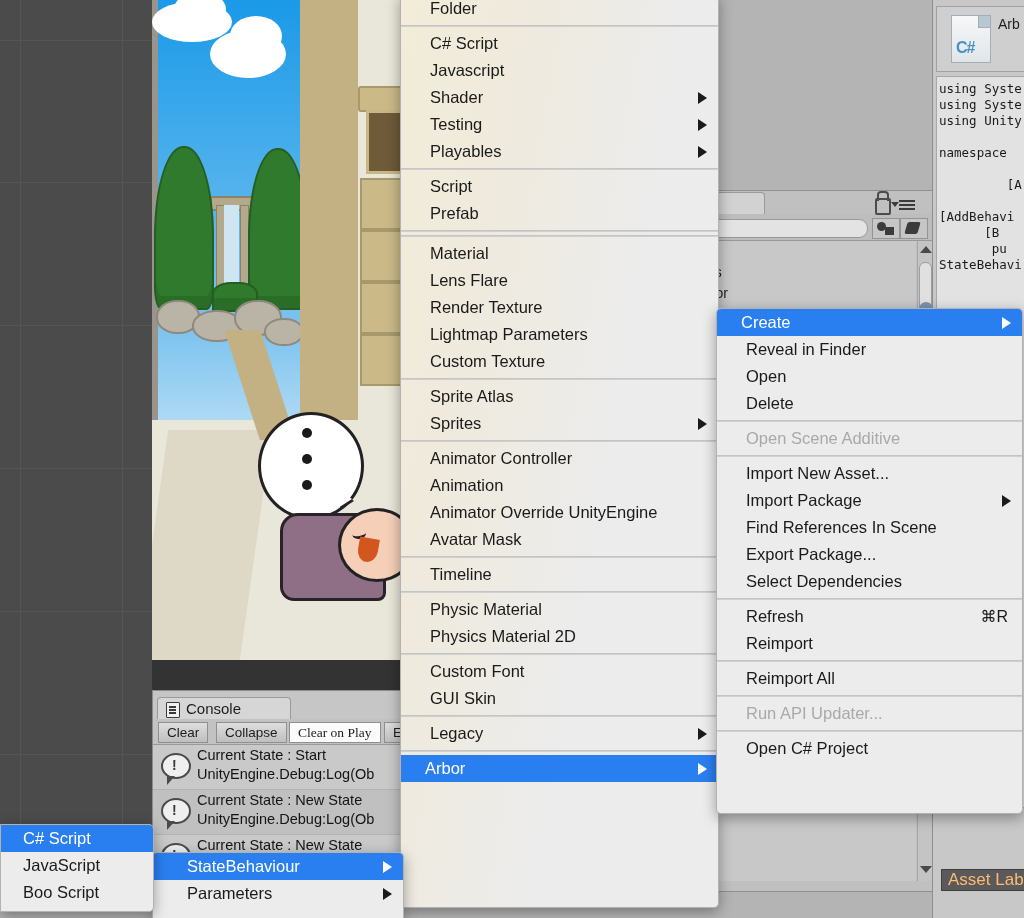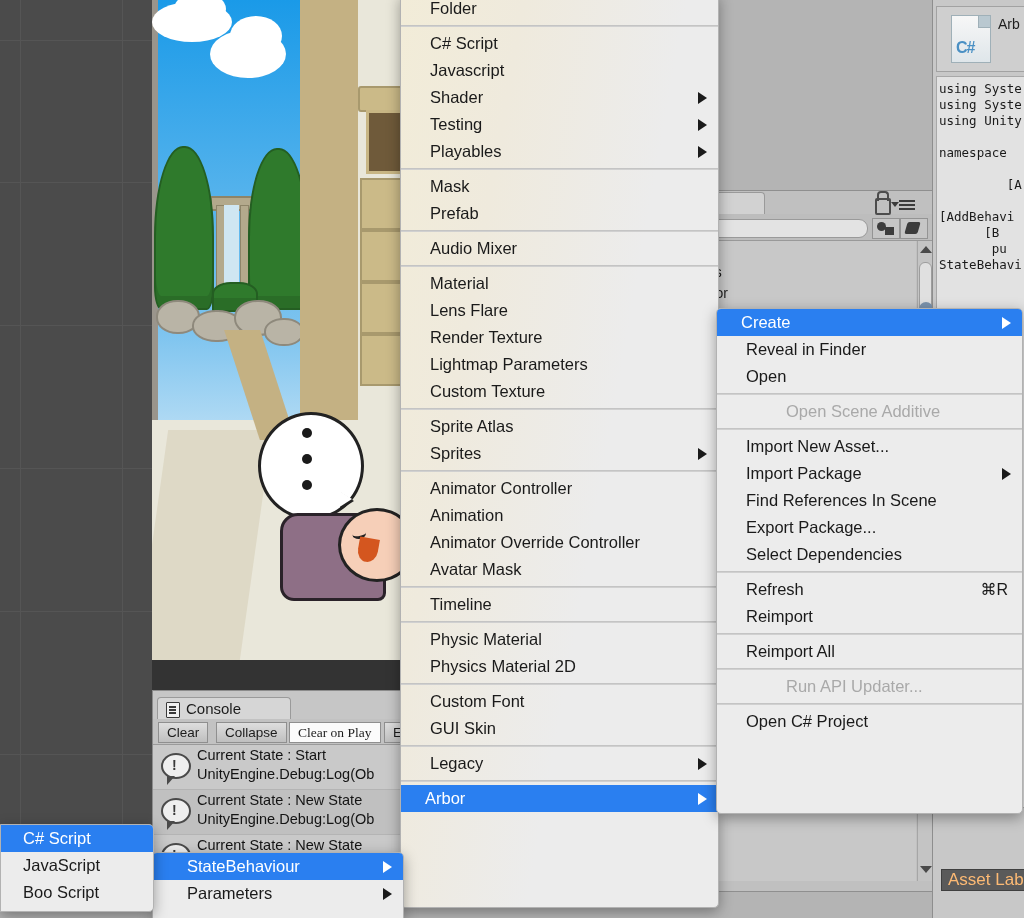--- a/index.html
+++ b/index.html
@@ -84,21 +84,21 @@
                   border-top:9px solid #4a4a4a;border-right:8px solid transparent;}
   .log-icon b{position:absolute;left:9px;top:2px;font-size:14px;color:#3a3a3a;}
   .log-t1{position:absolute;left:44px;top:2px;font-size:14.5px;color:#141414;white-space:nowrap;}
   .log-t2{position:absolute;left:44px;top:21px;font-size:14.5px;color:#141414;white-space:nowrap;}
 
   
   .menu{position:absolute;background:#ececec;border:1px solid #b2b2b2;border-radius:5px;
         box-shadow:0 4px 14px rgba(0,0,0,.35);overflow:hidden;}
   .menu.warm{background:linear-gradient(100deg,#f2ecd8 0%,#efeadd 26%,#ececec 60%,#ececec 100%);}
   .mi{position:relative;height:27px;line-height:27px;padding:0 30px 0 29px;font-size:16.5px;color:#1a1a1a;white-space:nowrap;}
-  .mi.dis{color:#a9a9a9;margin-left:40px;}
+  .mi.dis{color:#a9a9a9;}
   .mi.sel{background:#2a7ff0;color:#fff;padding-left:24px;}
   .msep{height:1px;margin:3px 0;background:#d0d0d0;border-top:1px solid #c4c4c4;}
   .arrow{position:absolute;right:11px;top:50%;margin-top:-6px;width:0;height:0;
          border-left:9px solid #1a1a1a;border-top:6px solid transparent;border-bottom:6px solid transparent;}
   .mi.sel .arrow{border-left-color:#fff;}
   .shortcut{position:absolute;right:14px;top:0;font-size:16px;color:#1a1a1a;}
 
   
   #menu-create{left:400px;top:-6px;width:317px;height:912px;border-radius:0 0 5px 5px;}
   
@@ -265,56 +265,56 @@
 
 <div class="menu warm" id="menu-create">
     <div class="mi"><span>Folder</span></div>
     <div class="msep"></div>
     <div class="mi"><span>C# Script</span></div>
     <div class="mi"><span>Javascript</span></div>
     <div class="mi"><span>Shader</span><span class="arrow"></span></div>
     <div class="mi"><span>Testing</span><span class="arrow"></span></div>
     <div class="mi"><span>Playables</span><span class="arrow"></span></div>
     <div class="msep"></div>
-    <div class="mi"><span>Mask</span></div>
+    <div class="mi"><span>Script</span></div>
     <div class="mi"><span>Prefab</span></div>
     <div class="msep"></div>
-    <div class="mi"><span>Audio Mixer</span></div>
     <div class="msep"></div>
     <div class="mi"><span>Material</span></div>
     <div class="mi"><span>Lens Flare</span></div>
     <div class="mi"><span>Render Texture</span></div>
     <div class="mi"><span>Lightmap Parameters</span></div>
     <div class="mi"><span>Custom Texture</span></div>
     <div class="msep"></div>
     <div class="mi"><span>Sprite Atlas</span></div>
     <div class="mi"><span>Sprites</span><span class="arrow"></span></div>
     <div class="msep"></div>
     <div class="mi"><span>Animator Controller</span></div>
     <div class="mi"><span>Animation</span></div>
-    <div class="mi"><span>Animator Override Controller</span></div>
+    <div class="mi"><span>Animator Override UnityEngine</span></div>
     <div class="mi"><span>Avatar Mask</span></div>
     <div class="msep"></div>
     <div class="mi"><span>Timeline</span></div>
     <div class="msep"></div>
     <div class="mi"><span>Physic Material</span></div>
     <div class="mi"><span>Physics Material 2D</span></div>
     <div class="msep"></div>
     <div class="mi"><span>Custom Font</span></div>
     <div class="mi"><span>GUI Skin</span></div>
     <div class="msep"></div>
     <div class="mi"><span>Legacy</span><span class="arrow"></span></div>
     <div class="msep"></div>
     <div class="mi sel"><span>Arbor</span><span class="arrow"></span></div>
   </div>
 
 <div class="menu" id="menu-context">
     <div class="mi sel"><span>Create</span><span class="arrow"></span></div>
     <div class="mi"><span>Reveal in Finder</span></div>
     <div class="mi"><span>Open</span></div>
+    <div class="mi"><span>Delete</span></div>
     <div class="msep"></div>
     <div class="mi dis"><span>Open Scene Additive</span></div>
     <div class="msep"></div>
     <div class="mi"><span>Import New Asset...</span></div>
     <div class="mi"><span>Import Package</span><span class="arrow"></span></div>
     <div class="mi"><span>Find References In Scene</span></div>
     <div class="mi"><span>Export Package...</span></div>
     <div class="mi"><span>Select Dependencies</span></div>
     <div class="msep"></div>
     <div class="mi"><span>Refresh</span><span class="shortcut">⌘R</span></div>

